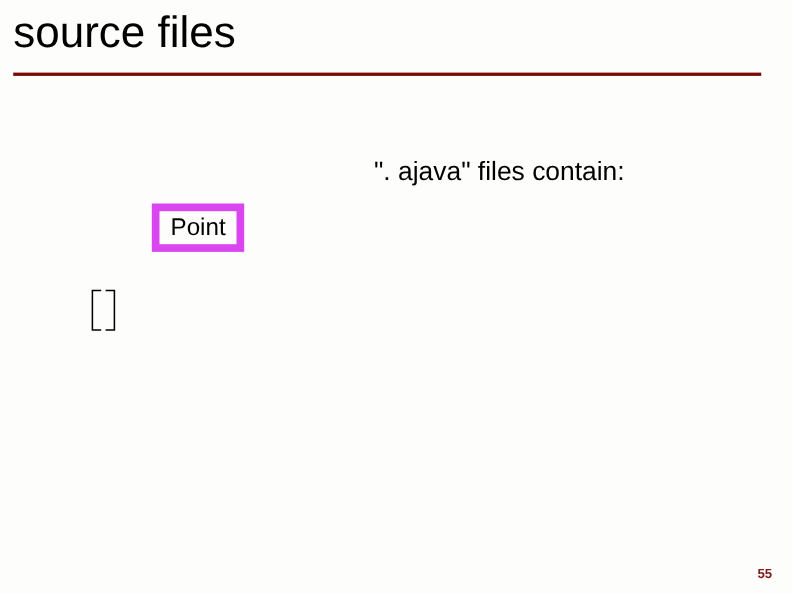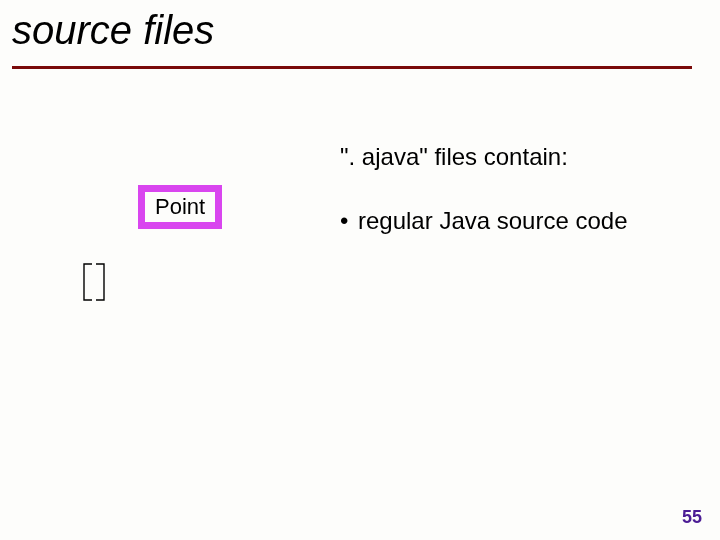--- a/index.html
+++ b/index.html
@@ -11,21 +11,20 @@
     font-family: "Comic Sans MS", "Comic Sans", cursive, sans-serif;
     color: #000;
     position: relative;
     overflow: hidden;
   }
   .title-bar {
     position: absolute;
     top: 8px;
     left: 12px;
     right: 28px;
-    font-style: italic;
   }
   .title {
     font-size: 40px;
     line-height: 1.1;
     color: #000;
   }
   .underline {
     position: absolute;
     left: 0;
     right: 0;
@@ -75,22 +74,22 @@
     line-height: 1.35;
   }
   .bullets .row { white-space: nowrap; }
   .dot { display: inline-block; width: 18px; }
   .page-num {
     position: absolute;
     right: 18px;
     bottom: 12px;
     font-family: Arial, Helvetica, sans-serif;
     font-weight: bold;
-    font-size: 18px;
-    color: #4c1d95;
+    font-size: 12px;
+    color: #7f1d1d;
   }
 </style>
 </head>
 <body>
 
 <div class="title-bar">
   <div class="title">source files</div>
   <div class="underline"></div>
 </div>
 
@@ -105,18 +104,15 @@
   <span class="bracket">
     <svg width="14" height="40" viewBox="0 0 14 40">
       <path d="M2 2 L10 2 L10 38 L2 38" fill="none" stroke="#000" stroke-width="1.4"></path>
     </svg>
   </span>
 </div>
 
 <div class="desc">". ajava" files contain:</div>
 
 <div class="bullets">
-  <div class="row">
-    <span class="dot">•</span><span>regular Java source code</span>
-  </div>
 </div>
 
 <div class="page-num">55</div>
 
 </body></html>

